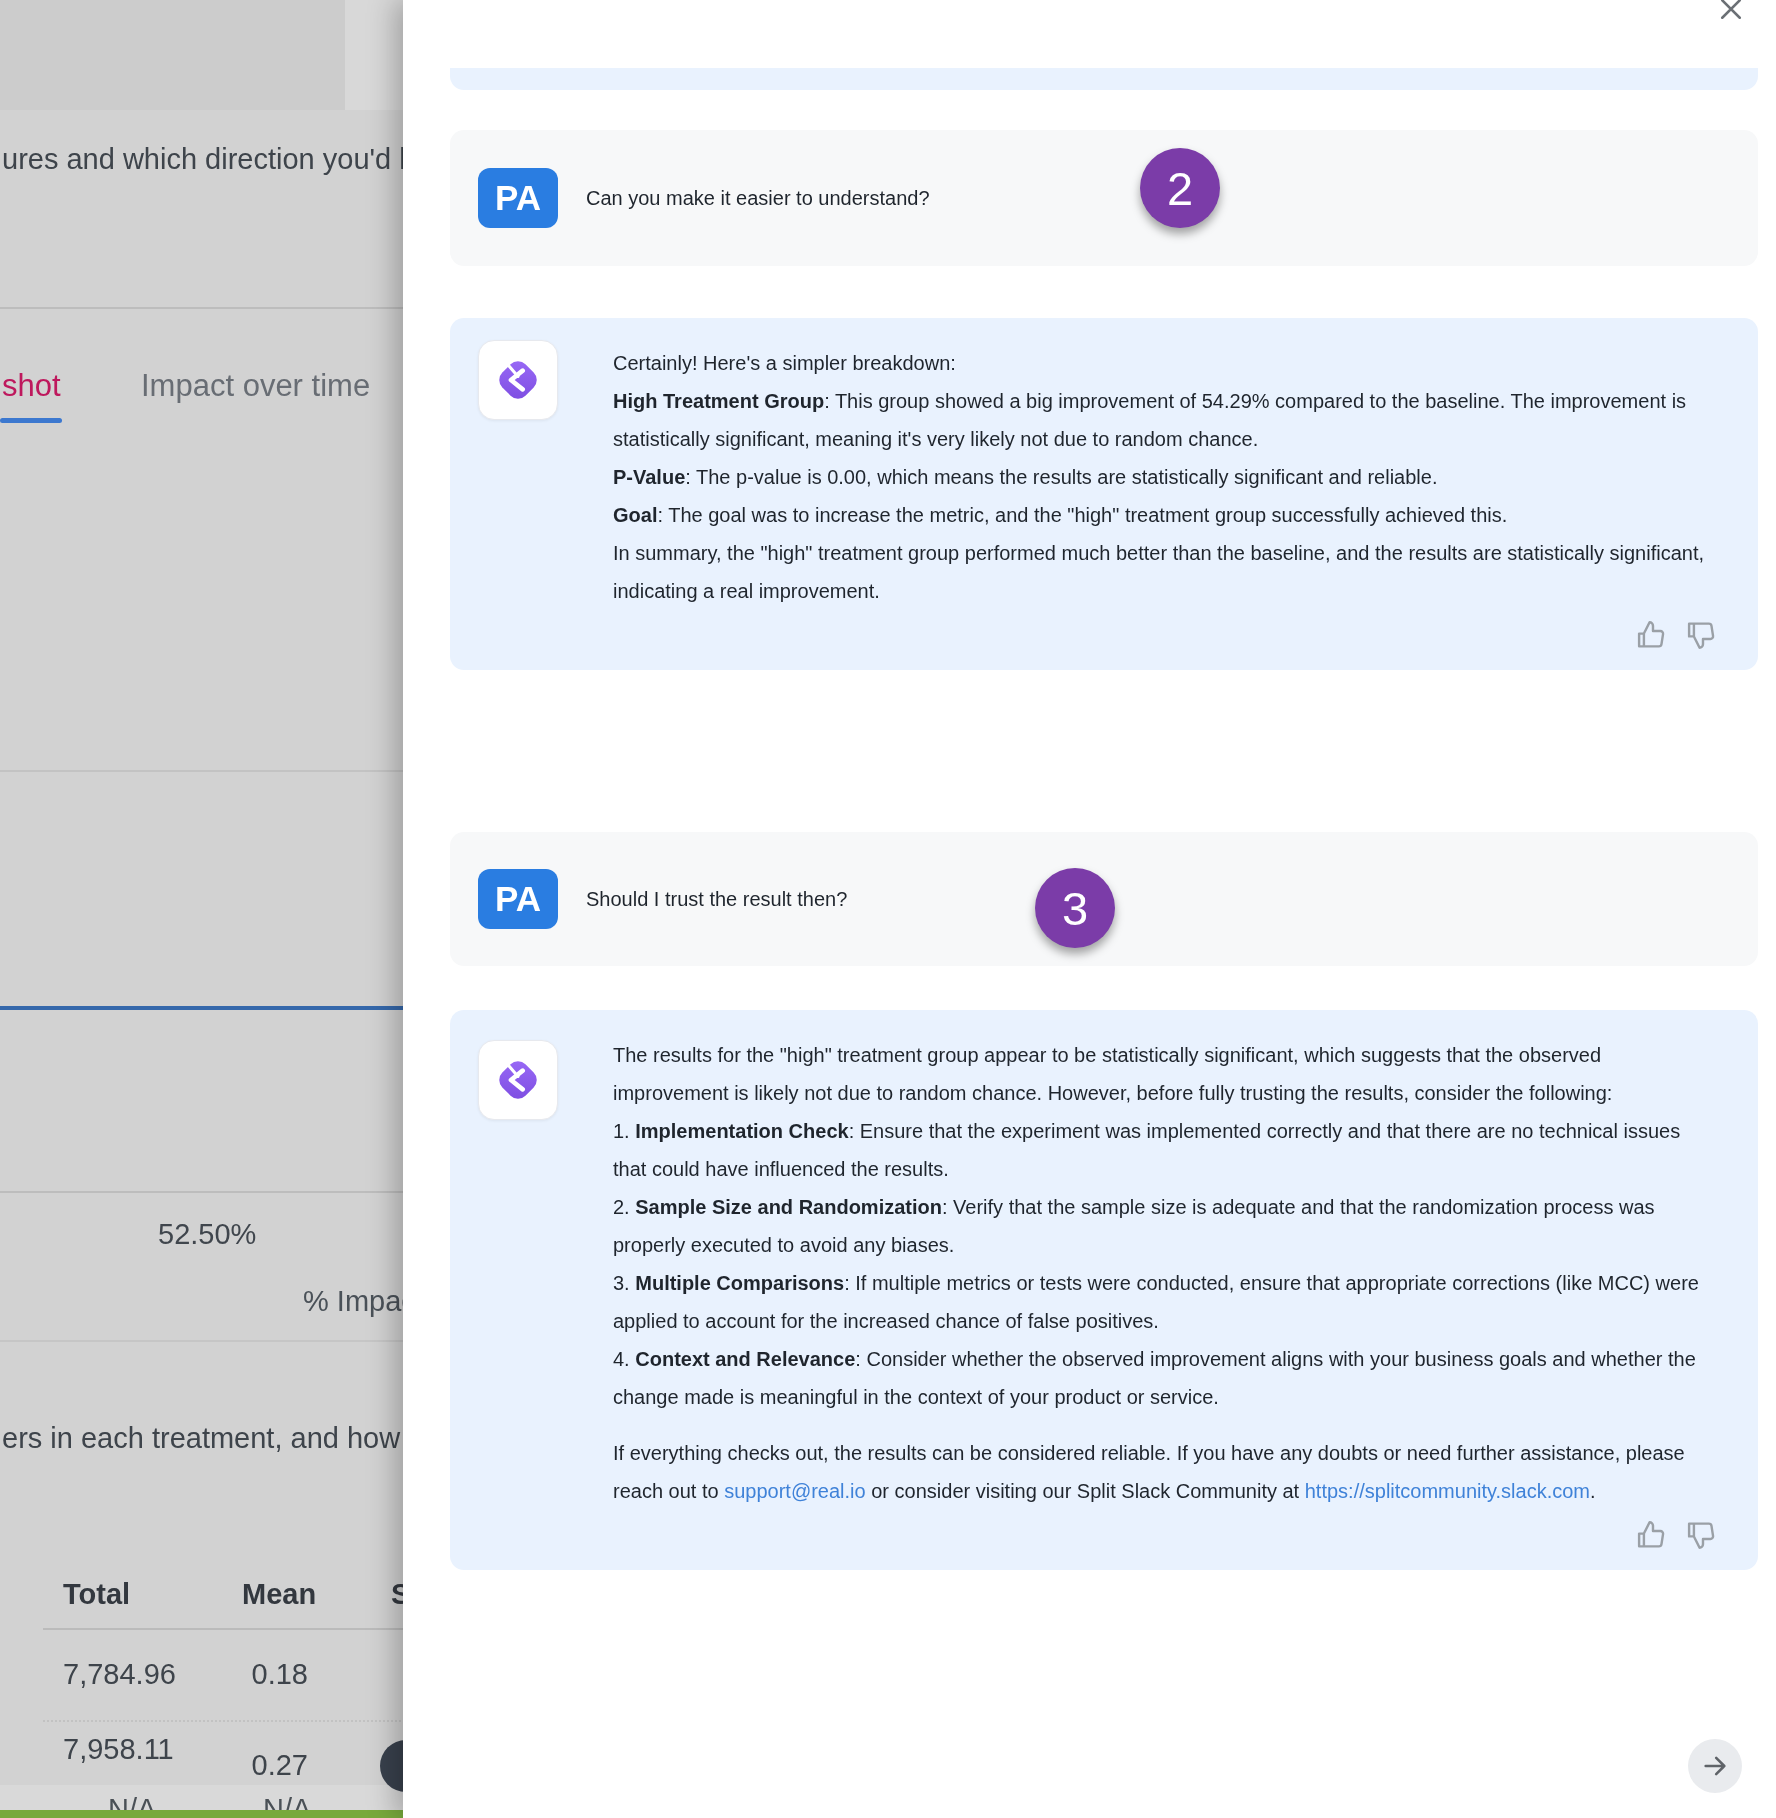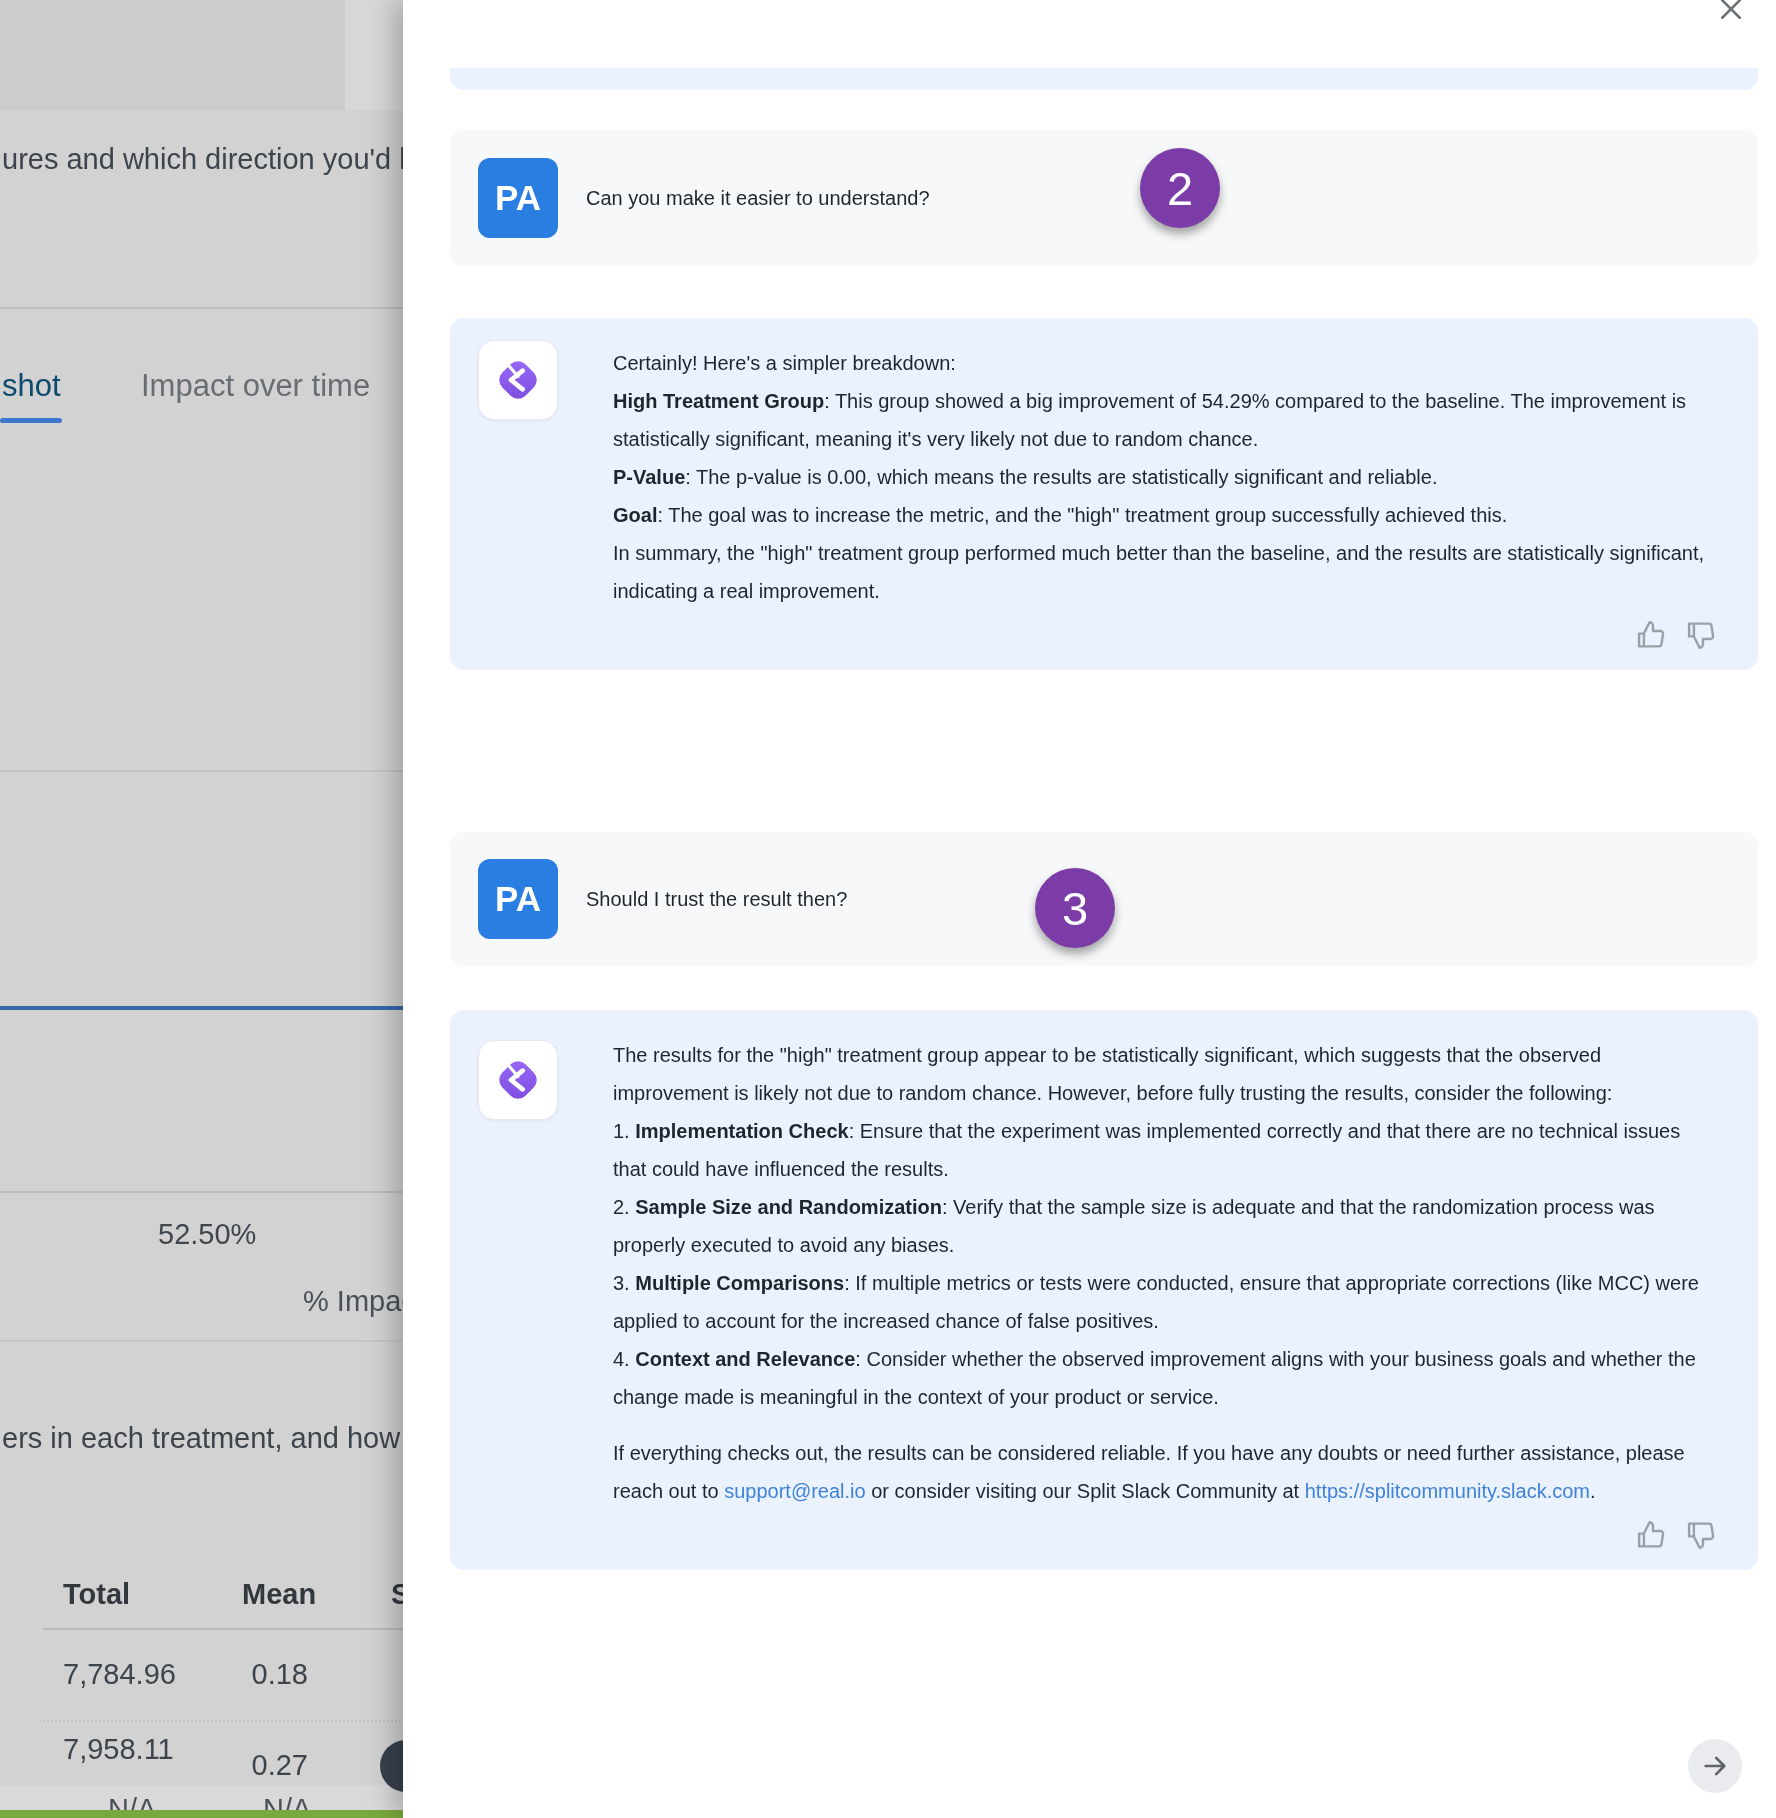--- a/index.html
+++ b/index.html
@@ -6,21 +6,21 @@
   html,body { width:1776px; height:1818px; }
   body { font-family:"Liberation Sans","DejaVu Sans",sans-serif; }
   .stage { position:relative; width:1776px; height:1818px; overflow:hidden; background:#d2d2d2; }
 
   
   .backdrop { position:absolute; inset:0; width:1776px; height:1818px; }
   .bd-topblock { position:absolute; left:0; top:0; width:345px; height:110px; background:#cccccc; }
   .bd-topstrip { position:absolute; left:345px; top:0; width:70px; height:110px; background:#d8d8d8; }
   .bd-toptext { position:absolute; left:2px; top:143px; font-size:29px; color:#3e444b; white-space:nowrap; }
   .bd-div1 { position:absolute; left:0; top:307px; width:420px; height:2px; background:#bdbdbd; }
-  .bd-tab-active { position:absolute; left:2px; top:368px; font-size:31px; color:#0c4a6e; white-space:nowrap; }
+  .bd-tab-active { position:absolute; left:2px; top:368px; font-size:31px; color:#be185d; white-space:nowrap; }
   .bd-tab-underline { position:absolute; left:0; top:418px; width:62px; height:5px; background:#3c78cf; border-radius:3px; }
   .bd-tab-inactive { position:absolute; left:141px; top:368px; font-size:31px; color:#686d74; white-space:nowrap; }
   .bd-div2 { position:absolute; left:0; top:770px; width:420px; height:2px; background:#c3c3c3; }
   .bd-blueline { position:absolute; left:0; top:1006px; width:420px; height:4px; background:#3568ab; }
   .bd-div3 { position:absolute; left:0; top:1191px; width:420px; height:2px; background:#bdbdbd; }
   .bd-impactval { position:absolute; left:158px; top:1218px; font-size:29px; color:#40464d; white-space:nowrap; }
   .bd-impactaxis { position:absolute; left:303px; top:1285px; font-size:29px; color:#4a5158; white-space:nowrap; }
   .bd-div4 { position:absolute; left:0; top:1340px; width:420px; height:2px; background:#c6c6c6; }
   .bd-para { position:absolute; left:2px; top:1422px; font-size:29px; color:#3e444b; white-space:nowrap; }
   .bd-th { position:absolute; top:1578px; font-size:29px; font-weight:700; color:#33383f; white-space:nowrap; }
@@ -40,21 +40,21 @@
 
   .bubble { position:absolute; left:47px; width:1308px; border-radius:14px; }
   .bubble-sliver { top:68px; height:22px; background:#e9f2fe; border-radius:0 0 14px 14px; }
   .bubble-user { background:#f7f8f9; height:136px; display:flex; align-items:center; padding:0 28px; gap:28px; }
   .bubble-user-1 { top:130px; }
   .bubble-user-2 { top:832px; height:134px; }
   .bubble-ai { background:#e9f2fe; padding:26px 12px 14px 28px; }
   .bubble-ai-1 { top:318px; }
   .bubble-ai-2 { top:1010px; }
 
-  .avatar-pa { flex:0 0 80px; width:80px; height:80px; border-radius:12px; background:#2a7de1;
+  .avatar-pa { flex:0 0 80px; width:80px; height:60px; border-radius:12px; background:#2a7de1;
                display:flex; align-items:center; justify-content:center;
                color:#ffffff; font-size:35px; font-weight:700; }
   .avatar-ai { position:absolute; left:28px; top:22px; width:80px; height:80px; border-radius:16px;
                background:#ffffff; border:1px solid #e7e9ee; box-shadow:0 1px 3px rgba(0,0,0,0.06);
                display:flex; align-items:center; justify-content:center; }
   .bubble-ai-2 .avatar-ai { top:30px; }
   .avatar-ai svg { width:56px; height:56px; display:block; }
 
   .msg-text { font-size:20px; color:#1f252d; }
   .user-text { line-height:38px; }

